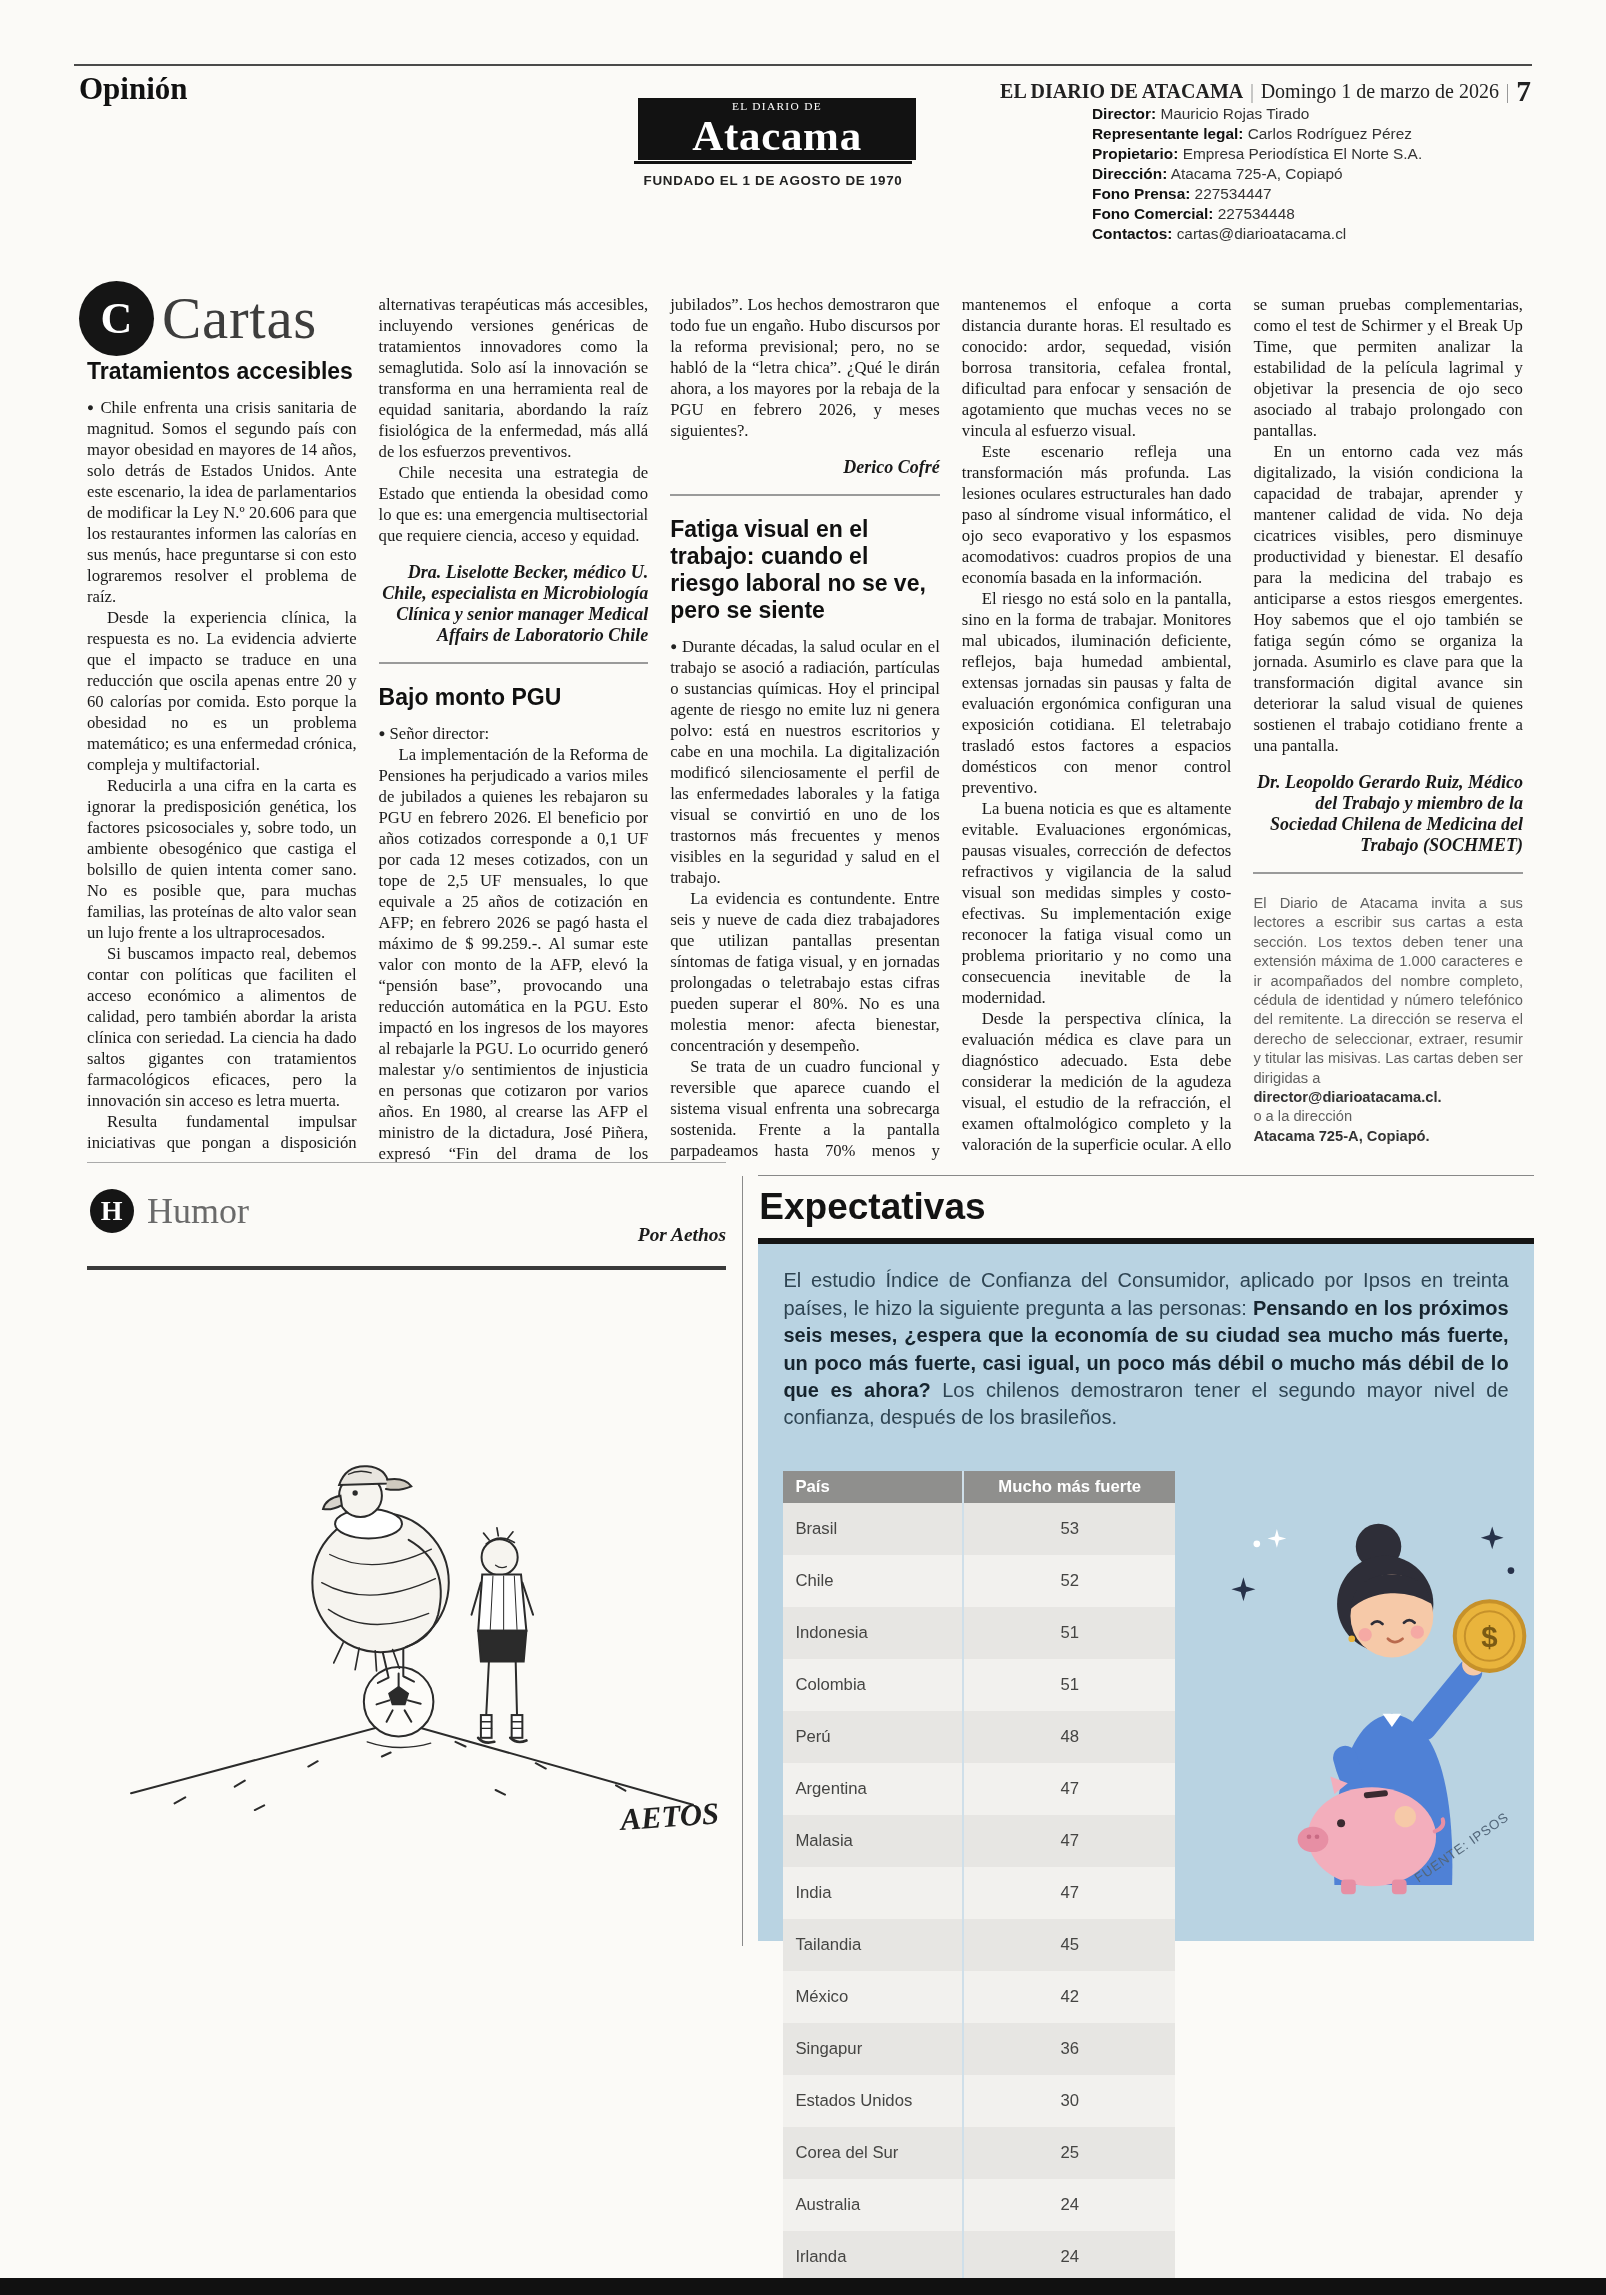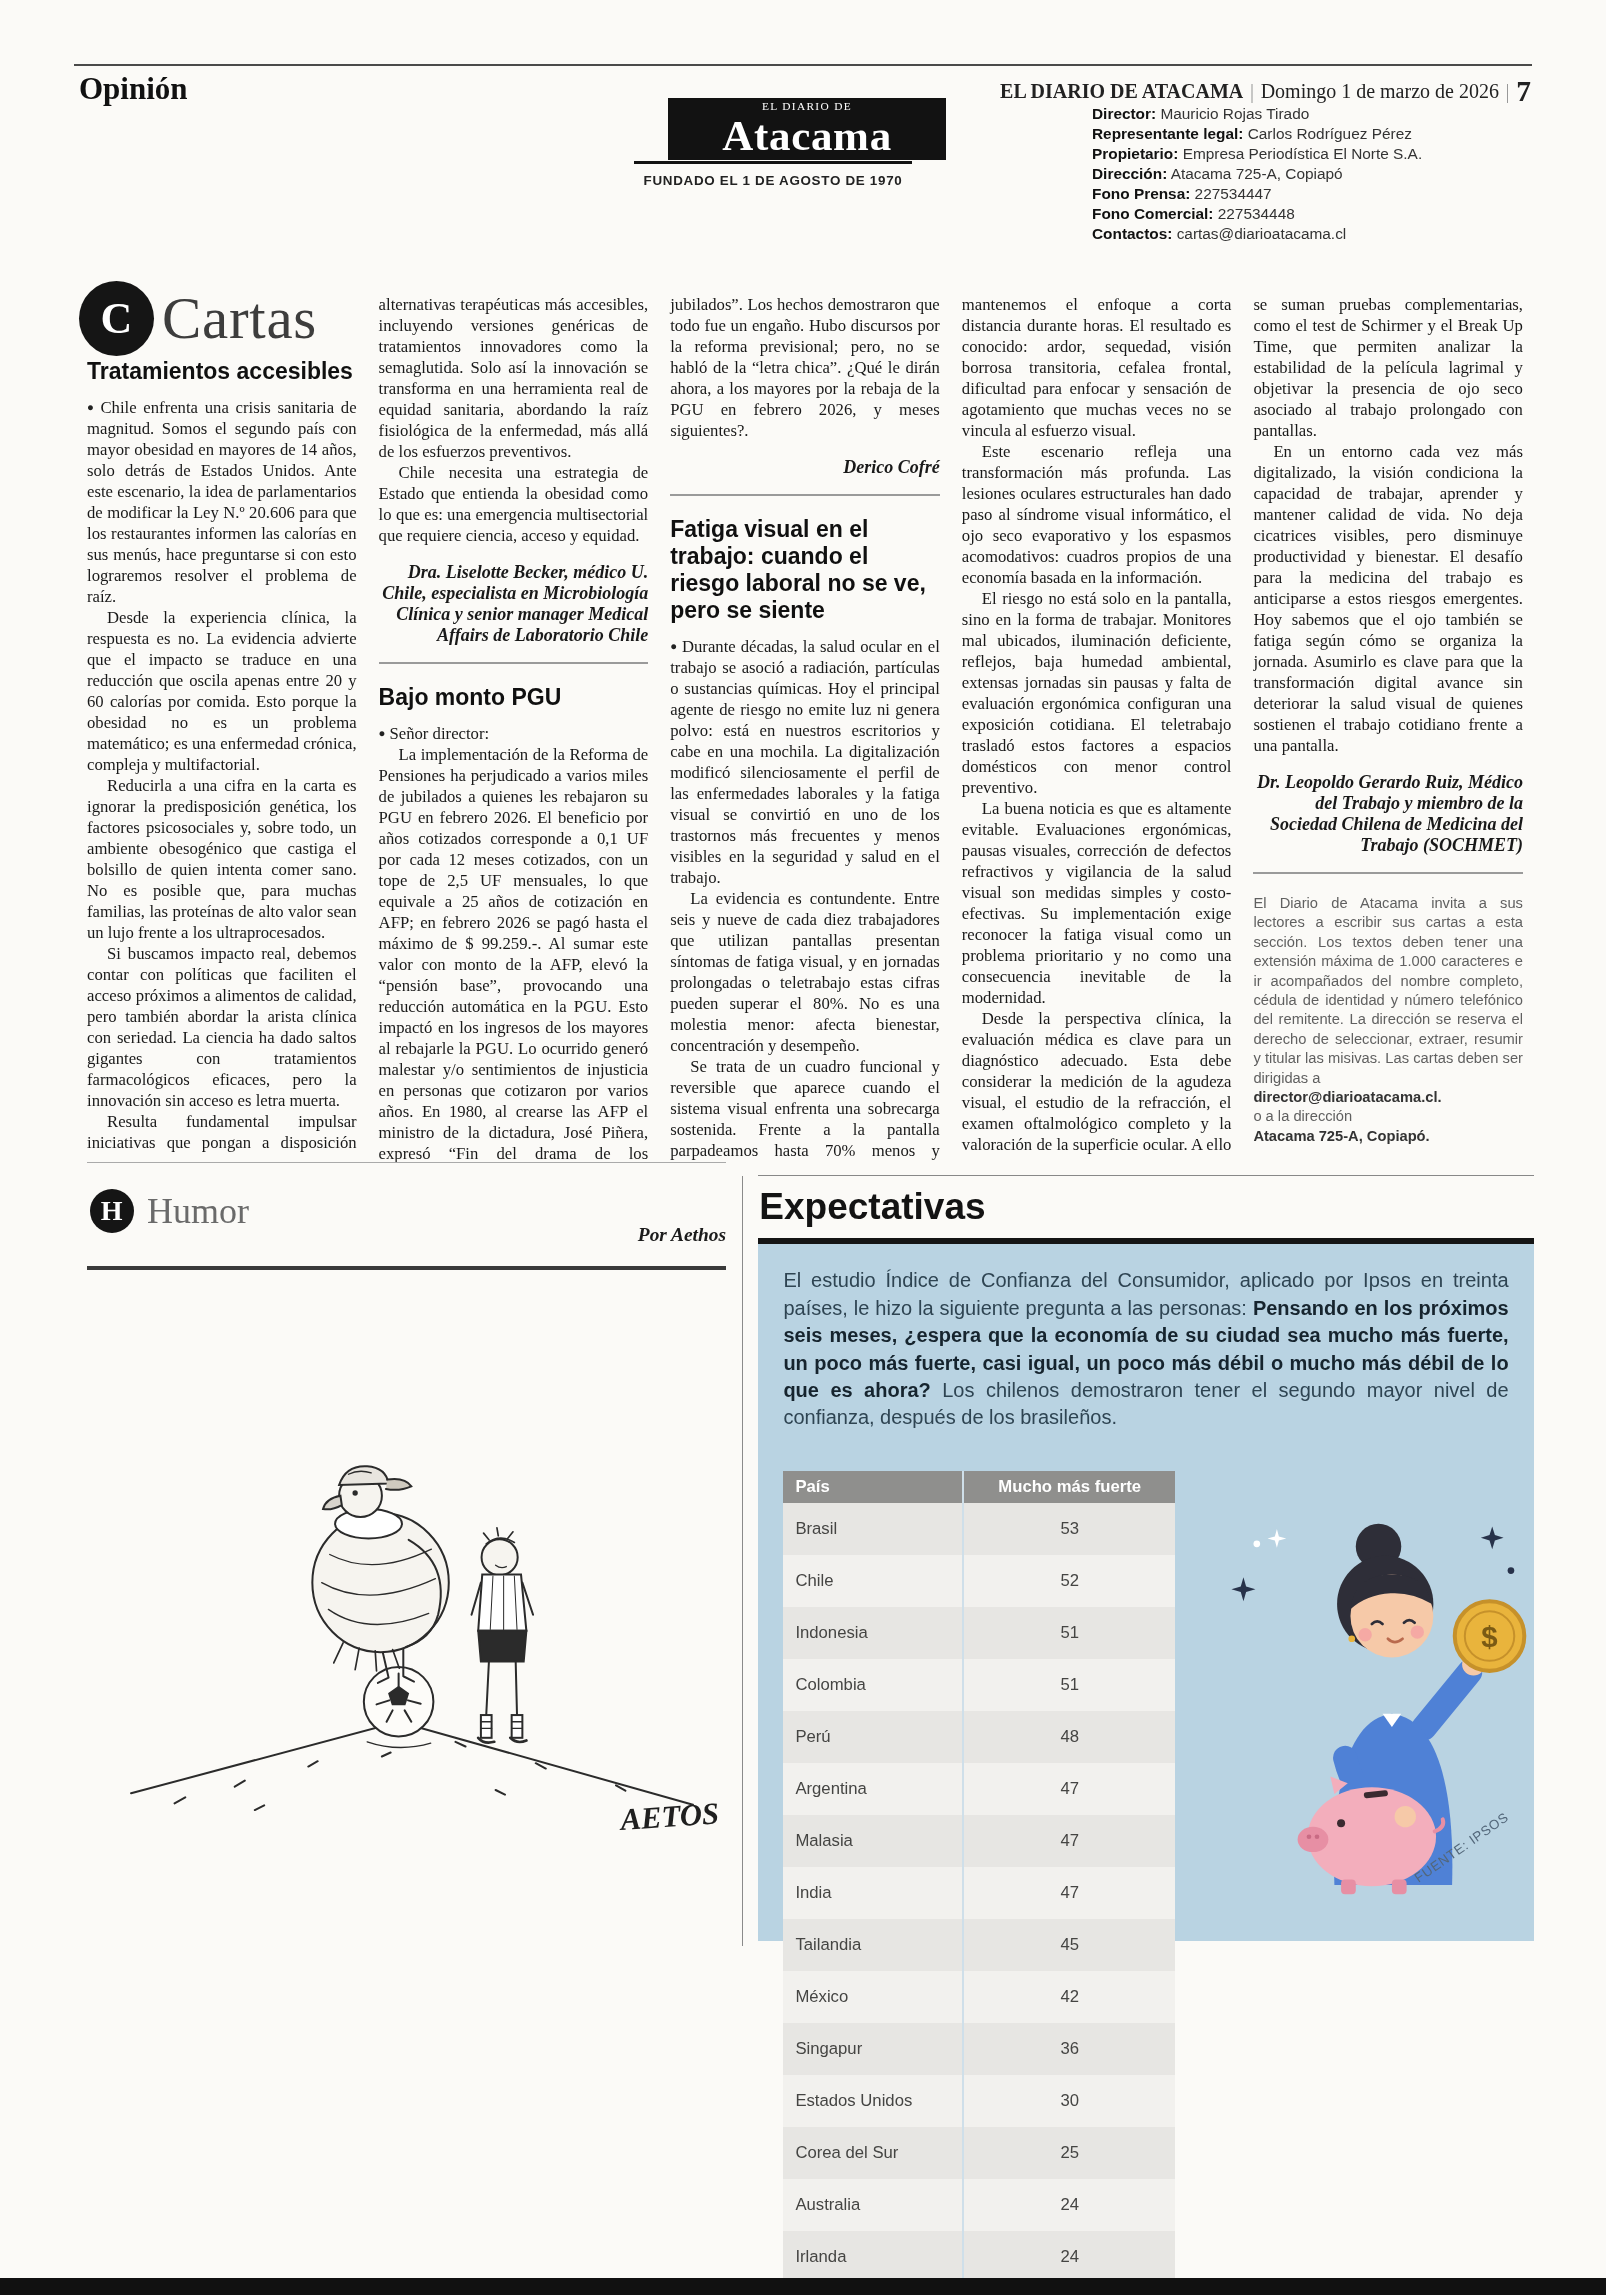--- a/index.html
+++ b/index.html
@@ -9,21 +9,21 @@
   
   .top-rule{position:absolute;left:74px;right:74px;top:64px;height:2px;background:#4a4a4a;}
   .opinion-label{position:absolute;left:79px;top:71px;font-family:"Liberation Serif",serif;
         font-weight:bold;font-size:31px;color:#111;}
   .edition-line{position:absolute;right:75px;top:75px;font-family:"Liberation Serif",serif;
         font-size:20px;color:#222;white-space:nowrap;}
   .edition-line .paper{font-weight:bold;}
   .edition-line .sep{color:#999;margin:0 6.7px;}
   .edition-line .pagenum{font-weight:bold;font-size:29.4px;vertical-align:-2.7px;}
 
-  .masthead-box{position:absolute;left:668px;top:98px;width:278px;height:62px;background:#121212;
+  .masthead-box{position:absolute;left:638px;top:98px;width:278px;height:62px;background:#121212;
         display:flex;flex-direction:column;align-items:center;justify-content:center;line-height:1;}
   .masthead-box .small{color:#fff;font-family:"Liberation Serif",serif;font-size:11.4px;letter-spacing:1.3px;margin-bottom:1.3px;}
   .masthead-box .big{color:#fff;font-family:"Liberation Serif",serif;font-size:43px;font-weight:bold;letter-spacing:0.7px;}
   .masthead-underline{position:absolute;left:634px;top:161px;width:278px;height:3.3px;background:#121212;}
   .founded{position:absolute;left:634px;top:173px;width:278px;text-align:center;font-weight:bold;
         font-size:13.4px;letter-spacing:0.7px;color:#222;}
 
   .staff{position:absolute;left:1092px;top:104px;font-size:15.4px;line-height:20px;color:#333;}
   .staff b{color:#111;}
 
@@ -116,21 +116,21 @@
     <div class="cartas-word">Cartas</div>
   </div>
 
   <div class="columns">
     <div class="col-spacer"></div>
 
     <h2 class="letter-heading">Tratamientos accesibles</h2>
     <p class="lead">Chile enfrenta una crisis sanitaria de magnitud. Somos el segundo país con mayor obesidad en mayores de 14 años, solo detrás de Estados Unidos. Ante este escenario, la idea de parlamentarios de modificar la Ley N.º 20.606 para que los restaurantes informen las calorías en sus menús, hace preguntarse si con esto lograremos resolver el problema de raíz.</p>
     <p class="indent">Desde la experiencia clínica, la respuesta es no. La evidencia advierte que el impacto se traduce en una reducción que oscila apenas entre 20 y 60 calorías por comida. Esto porque la obesidad no es un problema matemático; es una enfermedad crónica, compleja y multifactorial.</p>
     <p class="indent">Reducirla a una cifra en la carta es ignorar la predisposición genética, los factores psicosociales y, sobre todo, un ambiente obesogénico que castiga el bolsillo de quien intenta comer sano. No es posible que, para muchas familias, las proteínas de alto valor sean un lujo frente a los ultraprocesados.</p>
-    <p class="indent">Si buscamos impacto real, debemos contar con políticas que faciliten el acceso próximos a alimentos de calidad, pero también abordar la arista clínica con seriedad. La ciencia ha dado saltos gigantes con tratamientos farmacológicos eficaces, pero la innovación sin acceso es letra muerta.</p>
+    <p class="indent">Si buscamos impacto real, debemos contar con políticas que faciliten el acceso económico a alimentos de calidad, pero también abordar la arista clínica con seriedad. La ciencia ha dado saltos gigantes con tratamientos farmacológicos eficaces, pero la innovación sin acceso es letra muerta.</p>
     <p class="indent">Resulta fundamental impulsar iniciativas que pongan a disposición alternativas terapéuticas más accesibles, incluyendo versiones genéricas de tratamientos innovadores como la semaglutida. Solo así la innovación se transforma en una herramienta real de equidad sanitaria, abordando la raíz fisiológica de la enfermedad, más allá de los esfuerzos preventivos.</p>
     <p class="indent">Chile necesita una estrategia de Estado que entienda la obesidad como lo que es: una emergencia multisectorial que requiere ciencia, acceso y equidad.</p>
     <div class="sig">Dra. Liselotte Becker, médico U. Chile, especialista en Microbiología Clínica y senior manager Medical Affairs de Laboratorio Chile</div>
 
     <hr class="letter-rule">
 
     <h2 class="letter-heading">Bajo monto PGU</h2>
     <p class="lead">Señor director:</p>
     <p class="indent">La implementación de la Reforma de Pensiones ha perjudicado a varios miles de jubilados a quienes les rebajaron su PGU en febrero 2026. El beneficio por años cotizados corresponde a 0,1 UF por cada 12 meses cotizados, con un tope de 2,5 UF mensuales, lo que equivale a 25 años de cotización en AFP; en febrero 2026 se pagó hasta el máximo de $ 99.259.-. Al sumar este valor con monto de la AFP, elevó la “pensión base”, provocando una reducción automática en la PGU. Esto impactó en los ingresos de los mayores al rebajarle la PGU. Lo ocurrido generó malestar y/o sentimientos de injusticia en personas que cotizaron por varios años. En 1980, al crearse las AFP el ministro de la dictadura, José Piñera, expresó “Fin del drama de los jubilados”. Los hechos demostraron que todo fue un engaño. Hubo discursos por la reforma previsional; pero, no se habló de la “letra chica”. ¿Qué le dirán ahora, a los mayores por la rebaja de la PGU en febrero 2026, y meses siguientes?.</p>
     <div class="sig">Derico Cofré</div>

